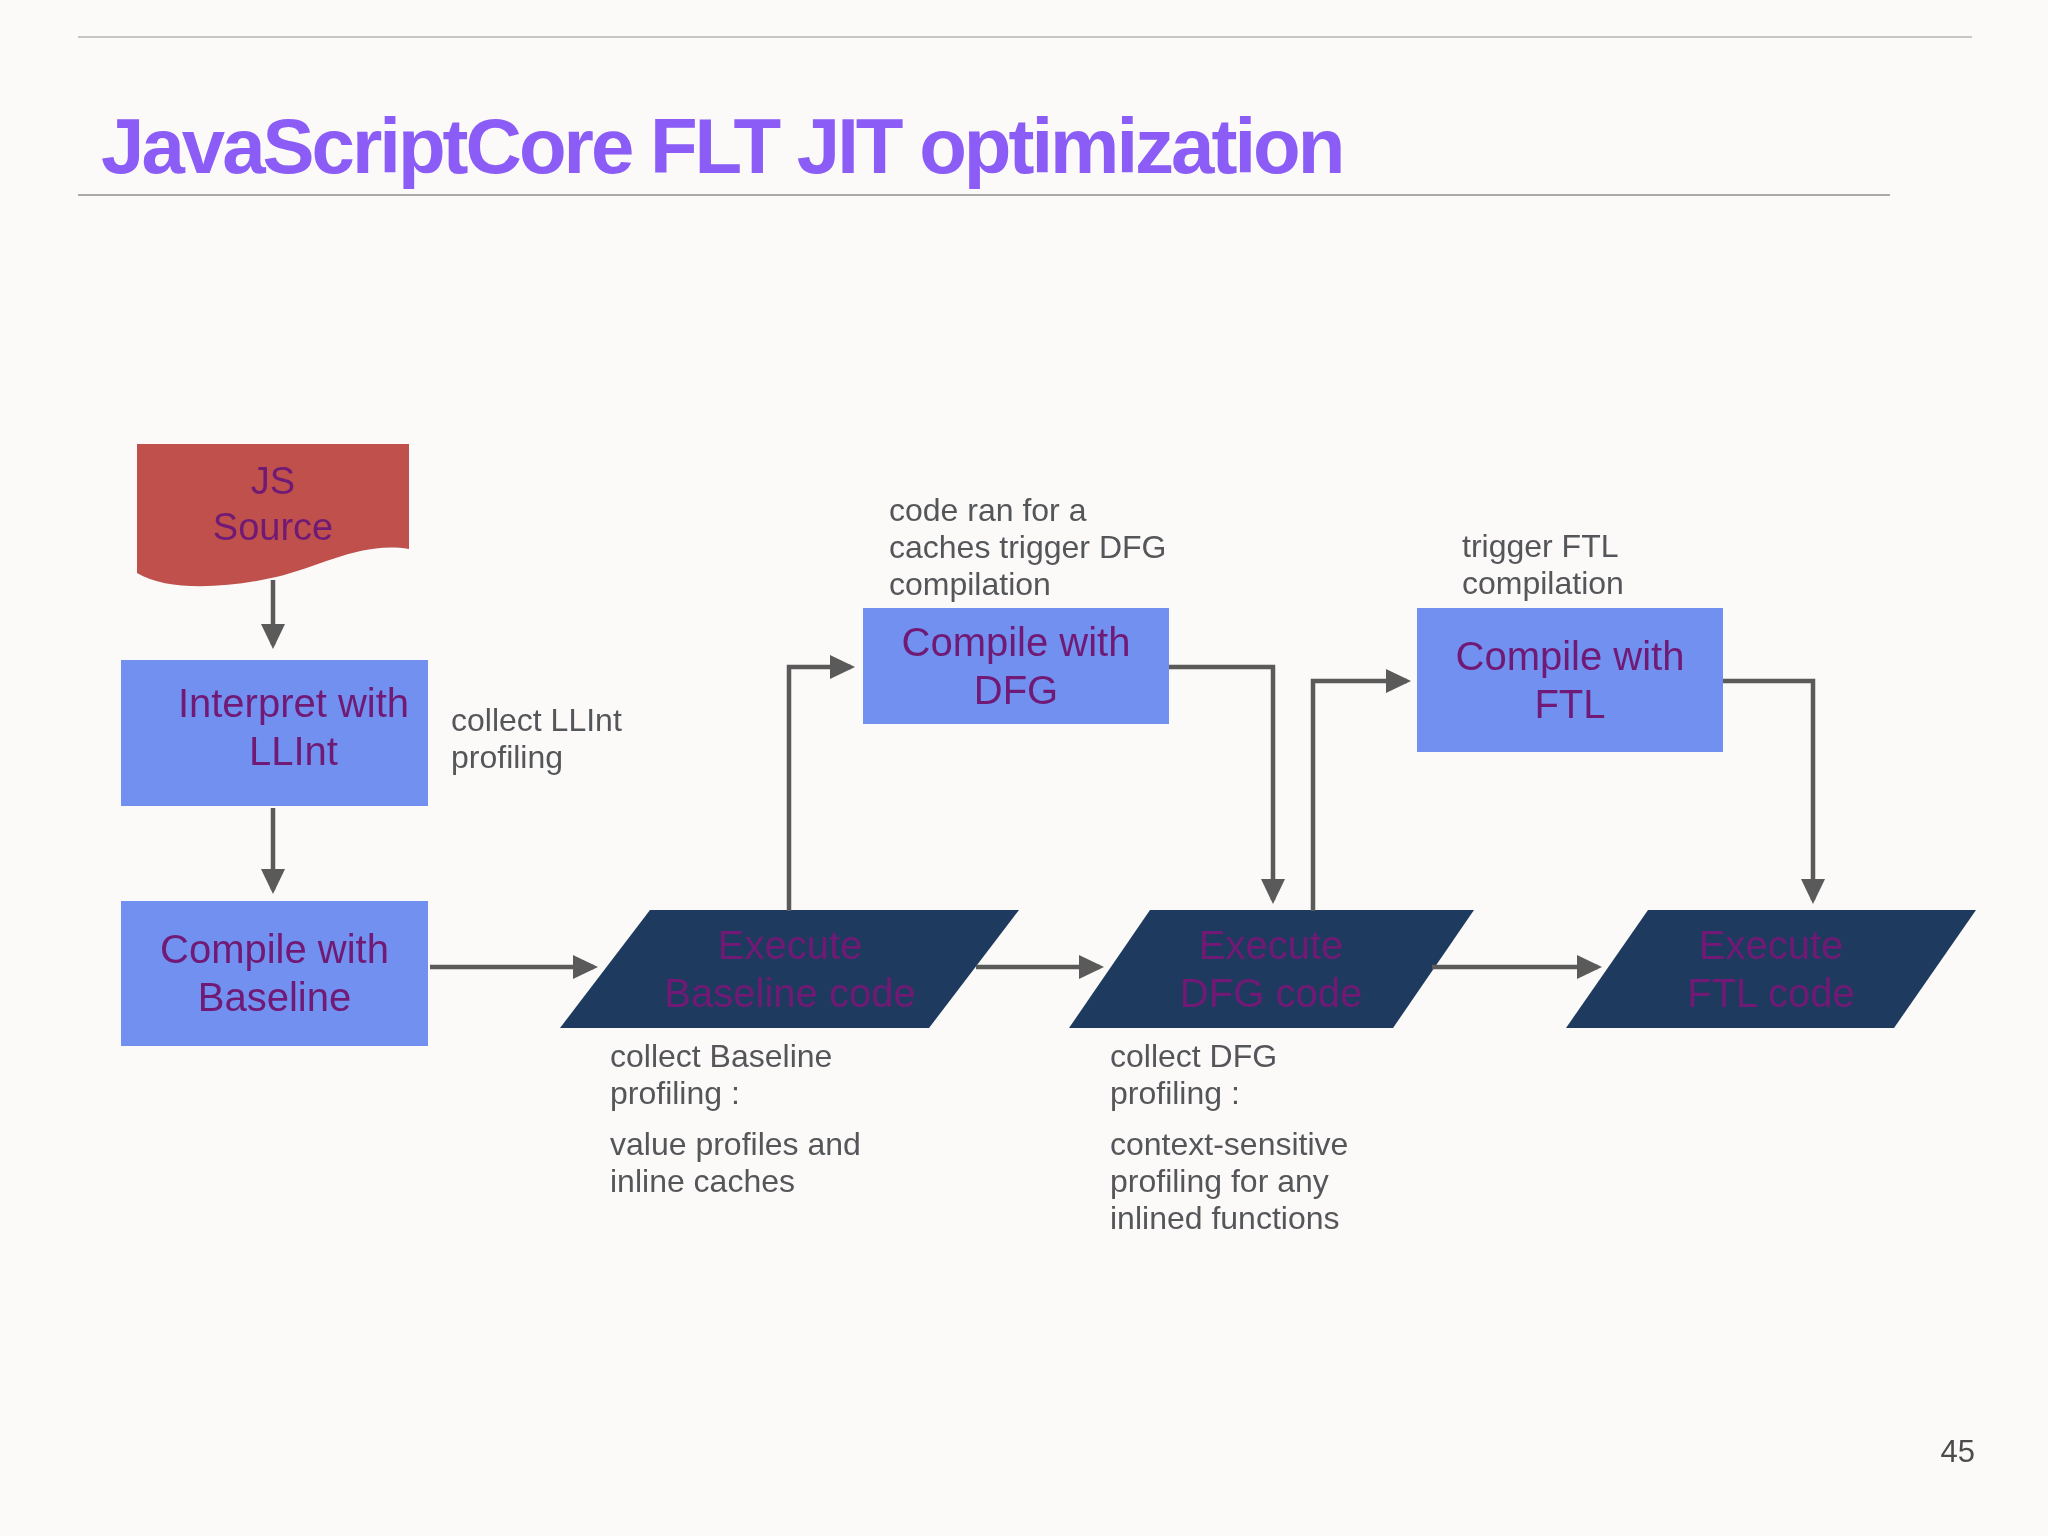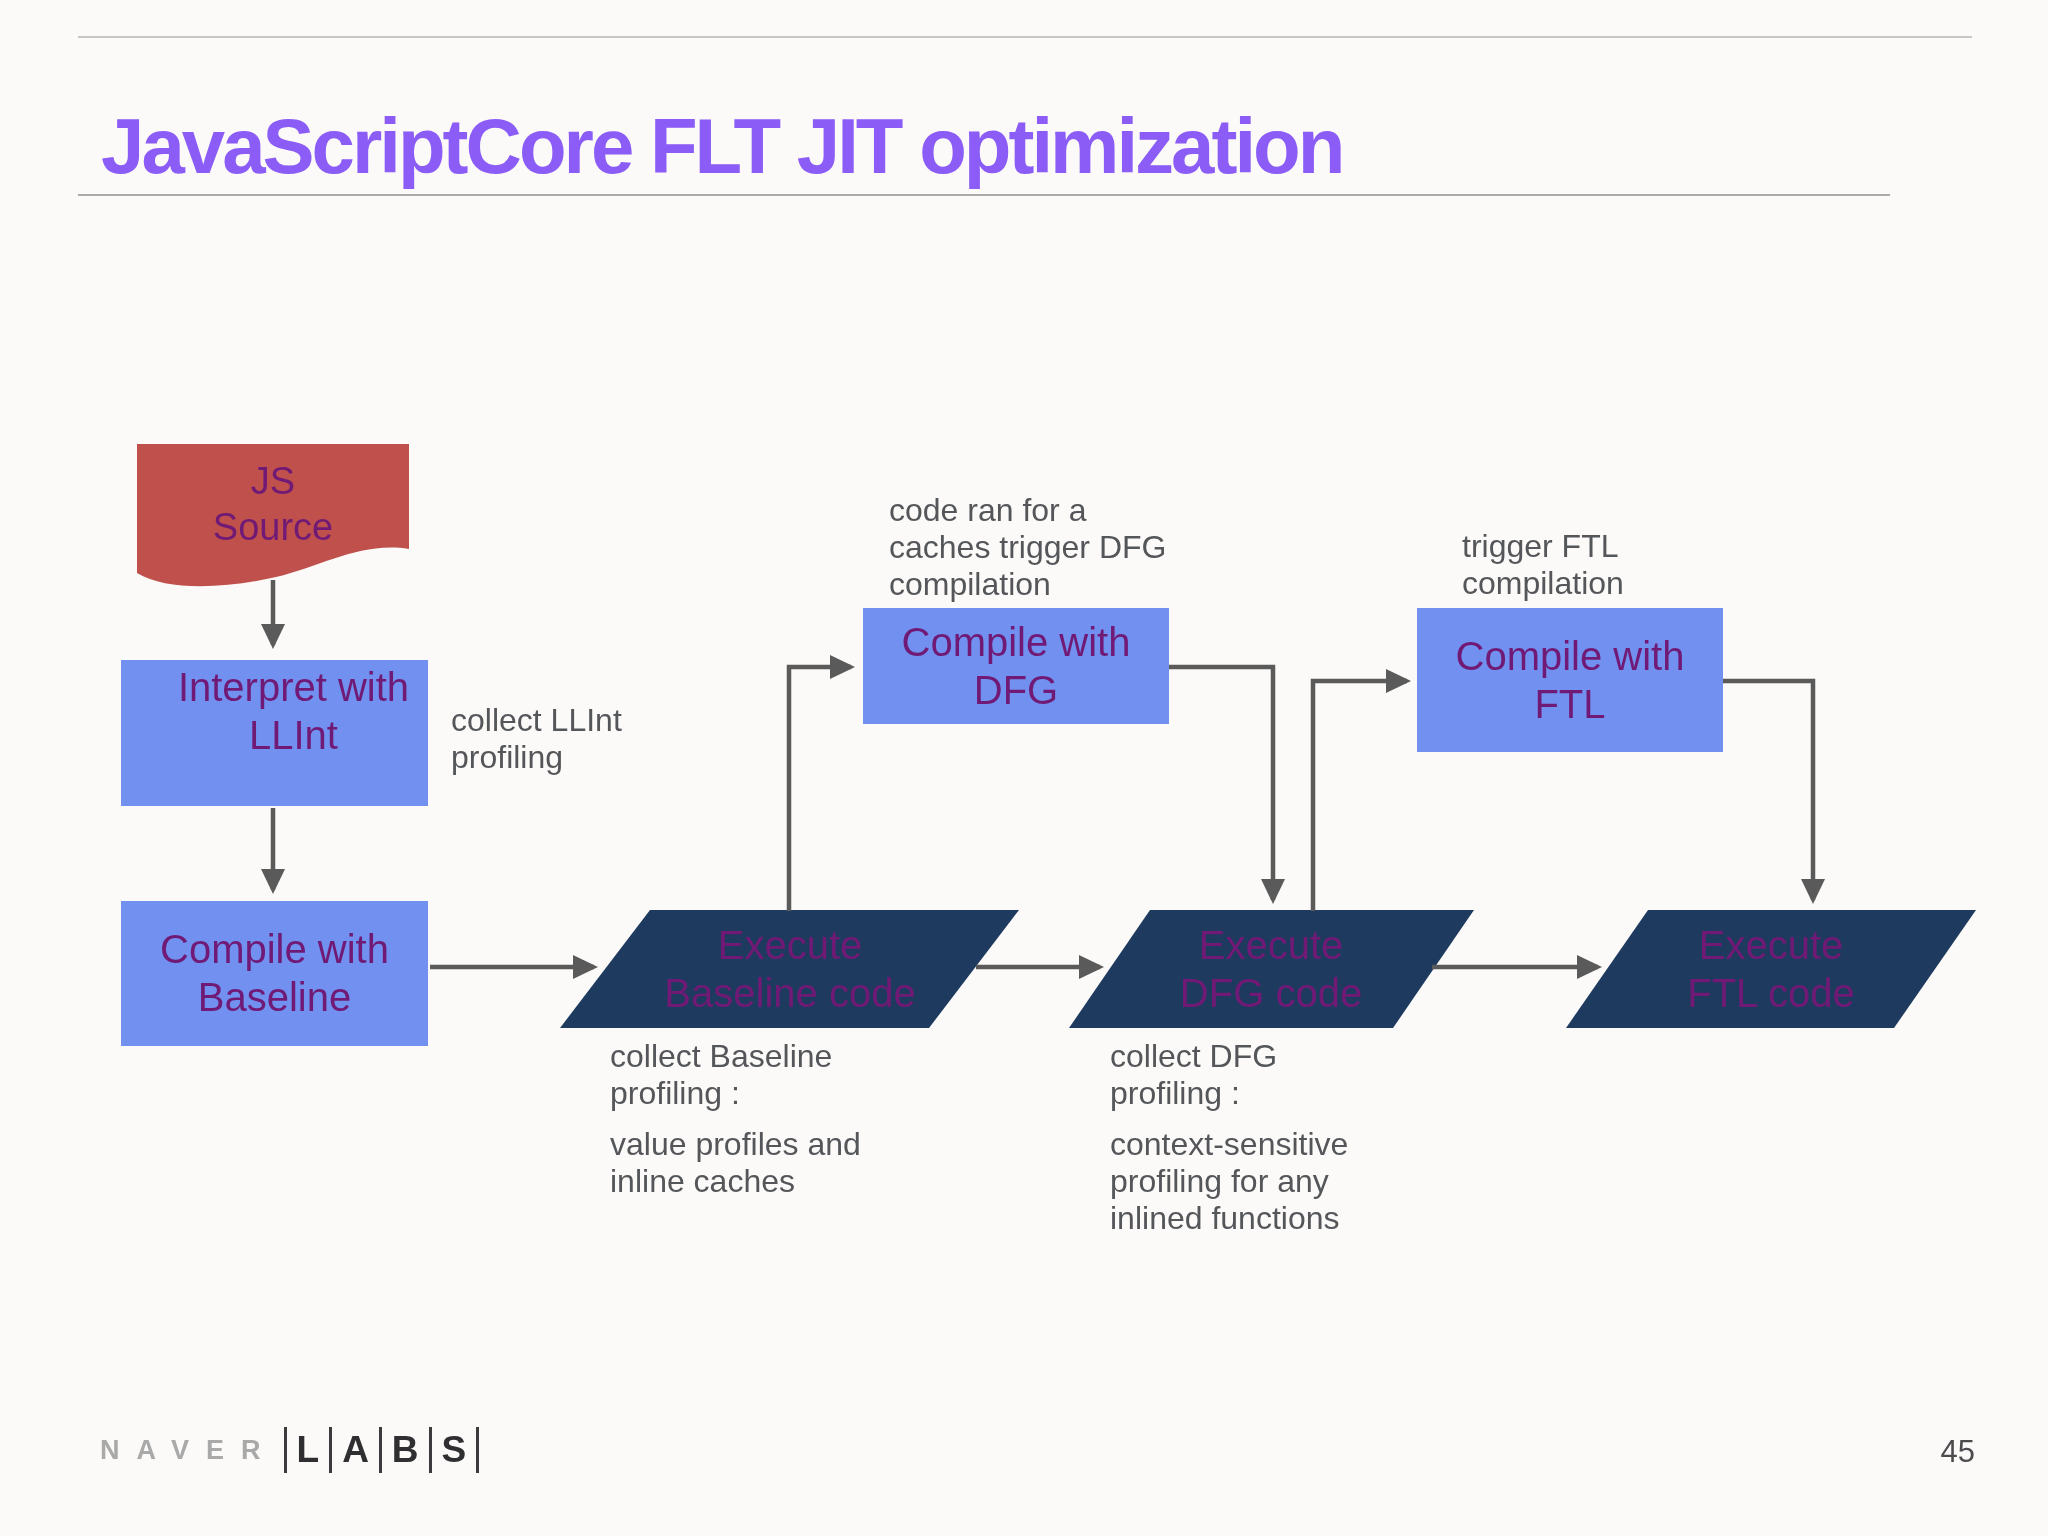--- a/index.html
+++ b/index.html
@@ -83,21 +83,21 @@
     <path class="arrow" marker-end="url(#arrowhead)" d="M1169 667 H1273 V900" stroke="#5a5a5a"></path>
     <path class="arrow" marker-end="url(#arrowhead)" d="M1313 911 V681 H1407" stroke="#5a5a5a"></path>
     <path class="arrow" marker-end="url(#arrowhead)" d="M1723 681 H1813 V900" stroke="#5a5a5a"></path>
   </svg>
 
   <div class="node-label small" style="left:137px;top:458px;width:272px;">
     <div>JS</div>
     <div>Source</div>
   </div>
 
-  <div class="node-label" style="left:121px;top:663px;width:345px;">
+  <div class="node-label" style="left:121px;top:679px;width:345px;">
     <div>Interpret with</div>
     <div>LLInt</div>
   </div>
 
   <div class="node-label" style="left:121px;top:925px;width:307px;">
     <div>Compile with</div>
     <div>Baseline</div>
   </div>
 
   <div class="node-label" style="left:863px;top:618px;width:306px;">
@@ -149,30 +149,16 @@
   </div>
 
   <div class="annotation" style="left:1110px;top:1038px;">
     <div>collect DFG</div>
     <div>profiling :</div>
     <div class="para2">context-sensitive</div>
     <div>profiling for any</div>
     <div>inlined functions</div>
   </div>
 
-  <div class="footer-logo">
-    <span class="naver">NAVER</span>
-    <span class="labs">
-      <span class="bar"></span>
-      <span class="labs-letter">L</span>
-      <span class="bar"></span>
-      <span class="labs-letter">A</span>
-      <span class="bar"></span>
-      <span class="labs-letter">B</span>
-      <span class="bar"></span>
-      <span class="labs-letter">S</span>
-      <span class="bar"></span>
-    </span>
-  </div>
 
   <div class="page-number">45</div>
 
 </div>
 
 </body></html>

